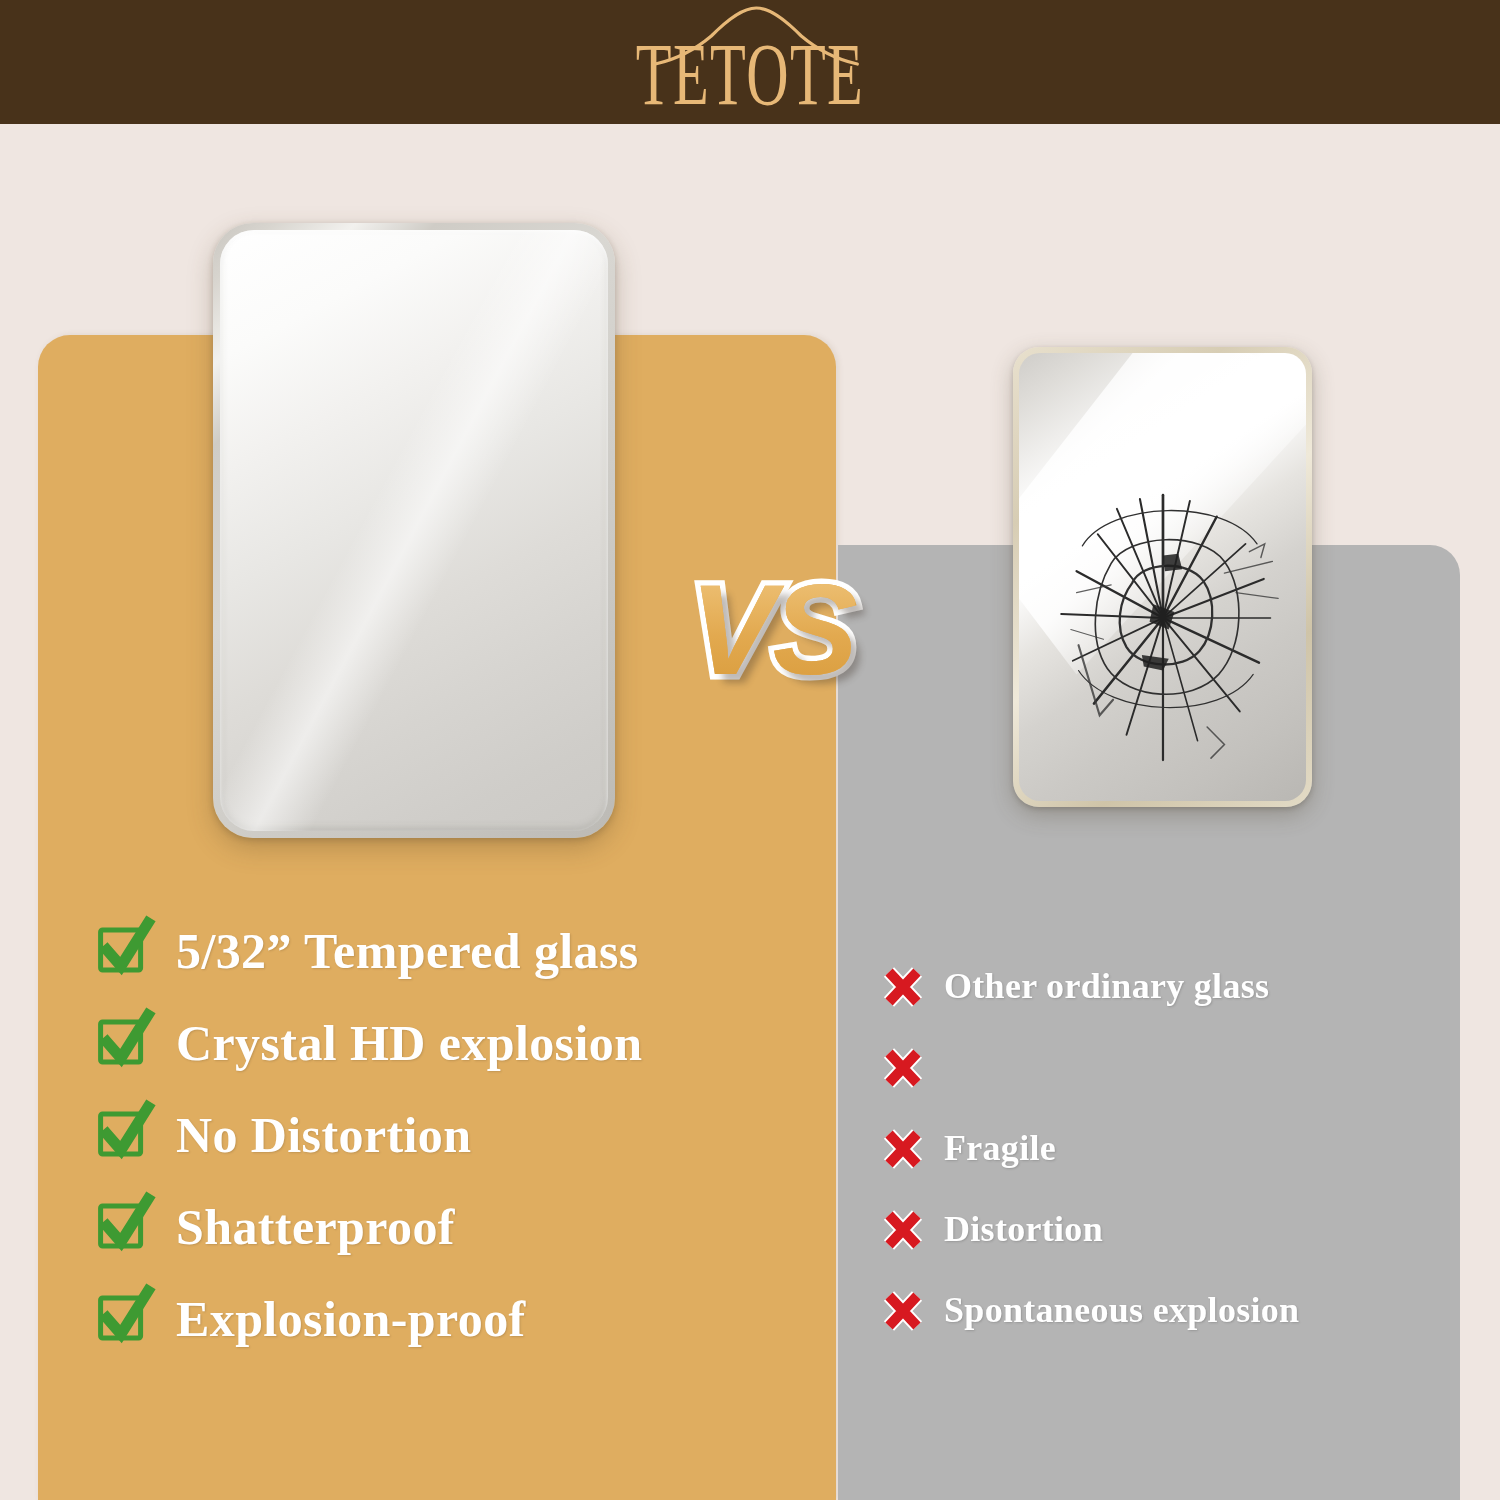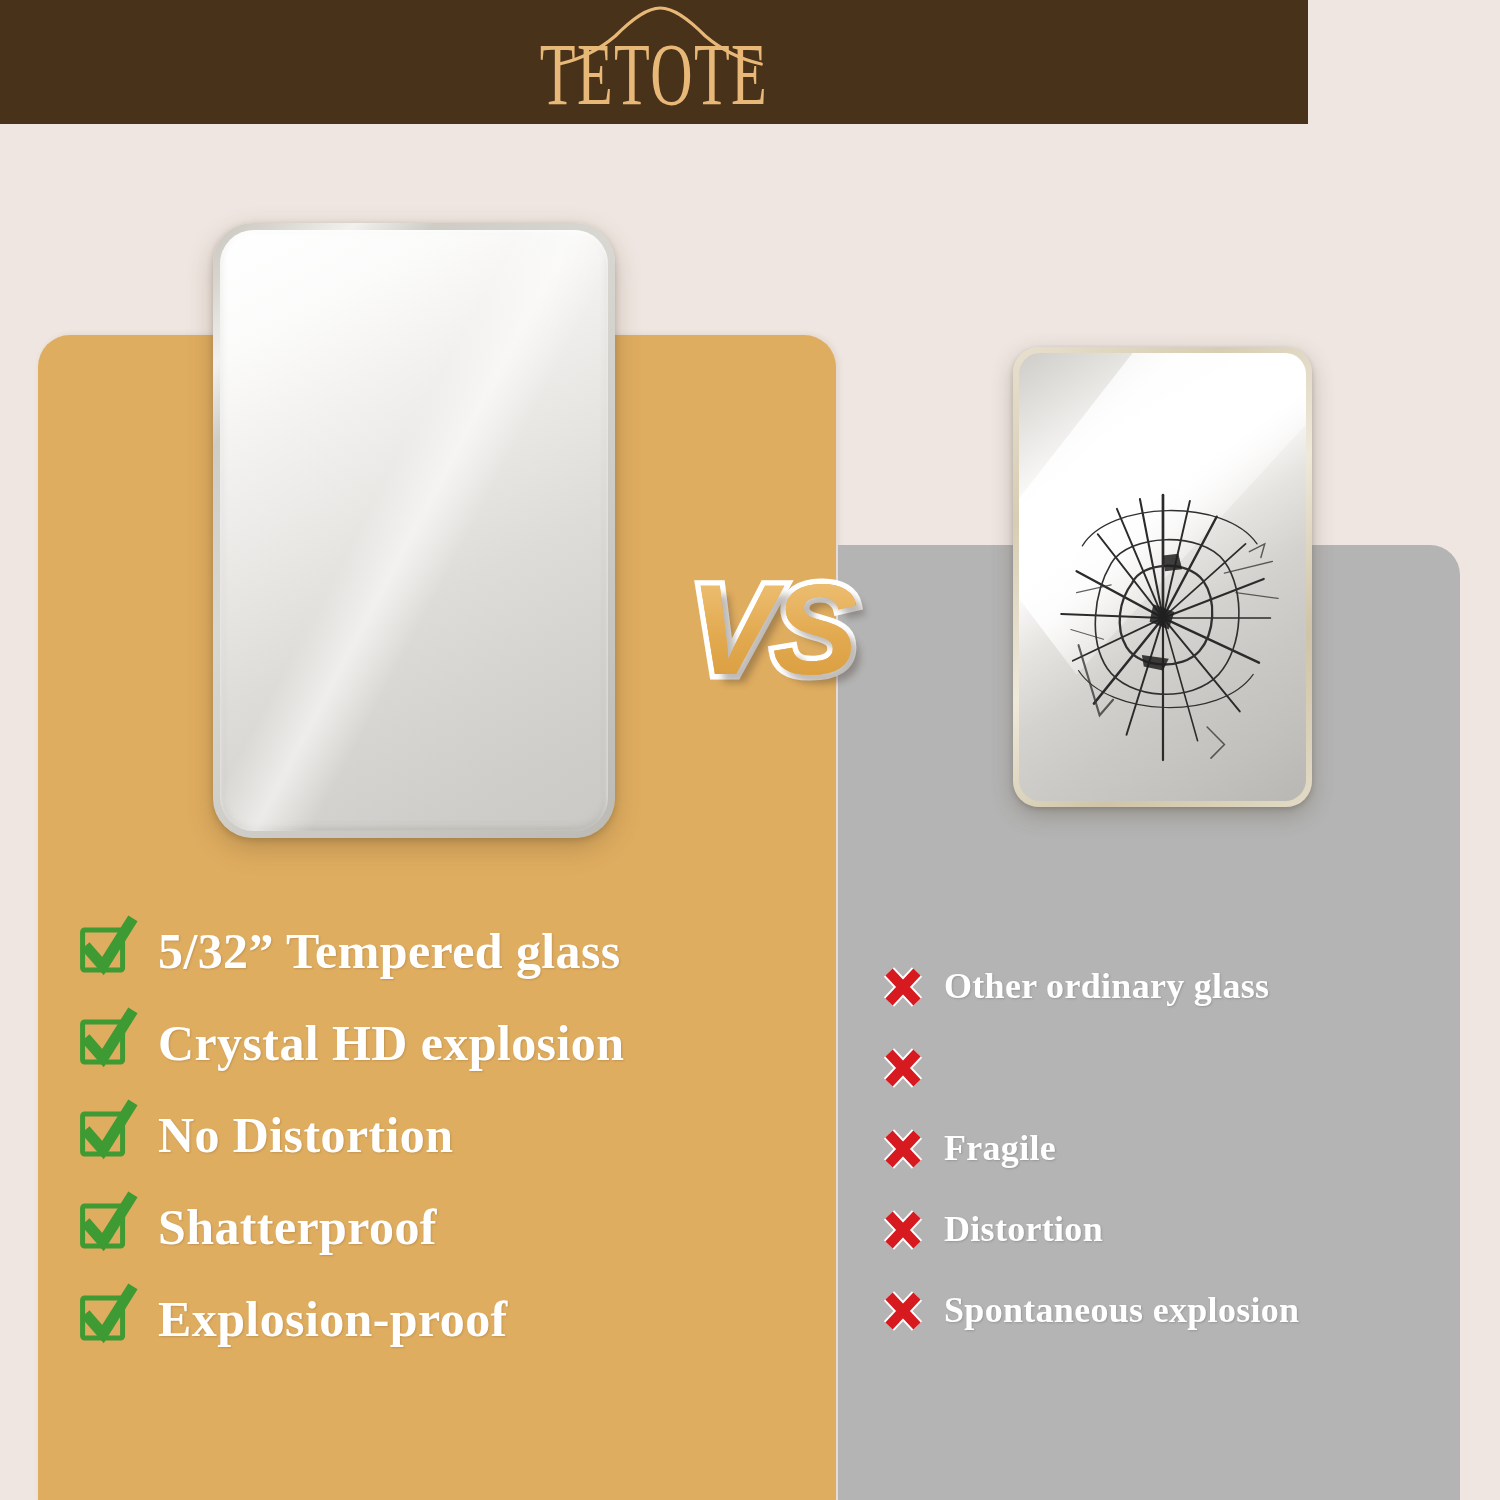--- a/index.html
+++ b/index.html
@@ -15,21 +15,21 @@
     overflow: hidden;
     background: #EFE6E1;
     font-family: "Liberation Serif", "DejaVu Serif", serif;
     -webkit-font-smoothing: antialiased;
   }
 
   
   #brandbar {
     position: absolute;
     left: 0; top: 0;
-    width: 1308px; height: 124px;
+    width: 1500px; height: 124px;
     background: #48321A;
   }
   #logo-wrap {
     position: absolute;
     left: 50%; top: 4px;
     transform: translateX(-50%);
     width: 400px; height: 118px;
   }
   #logo-arc {
     position: absolute;
@@ -171,21 +171,21 @@
     letter-spacing: -3px;
     background: linear-gradient(180deg,#EFC47B 0%,#E2A94F 55%,#D99C3C 100%);
     -webkit-background-clip: text;
     background-clip: text;
     color: transparent;
   }
 
   
   #list-good {
     position: absolute;
-    left: 80px;
+    left: 98px;
     top: 905px;
     width: 720px;
   }
   #list-bad {
     position: absolute;
     left: 884px;
     top: 945px;
     width: 580px;
   }
   .feat-row {

